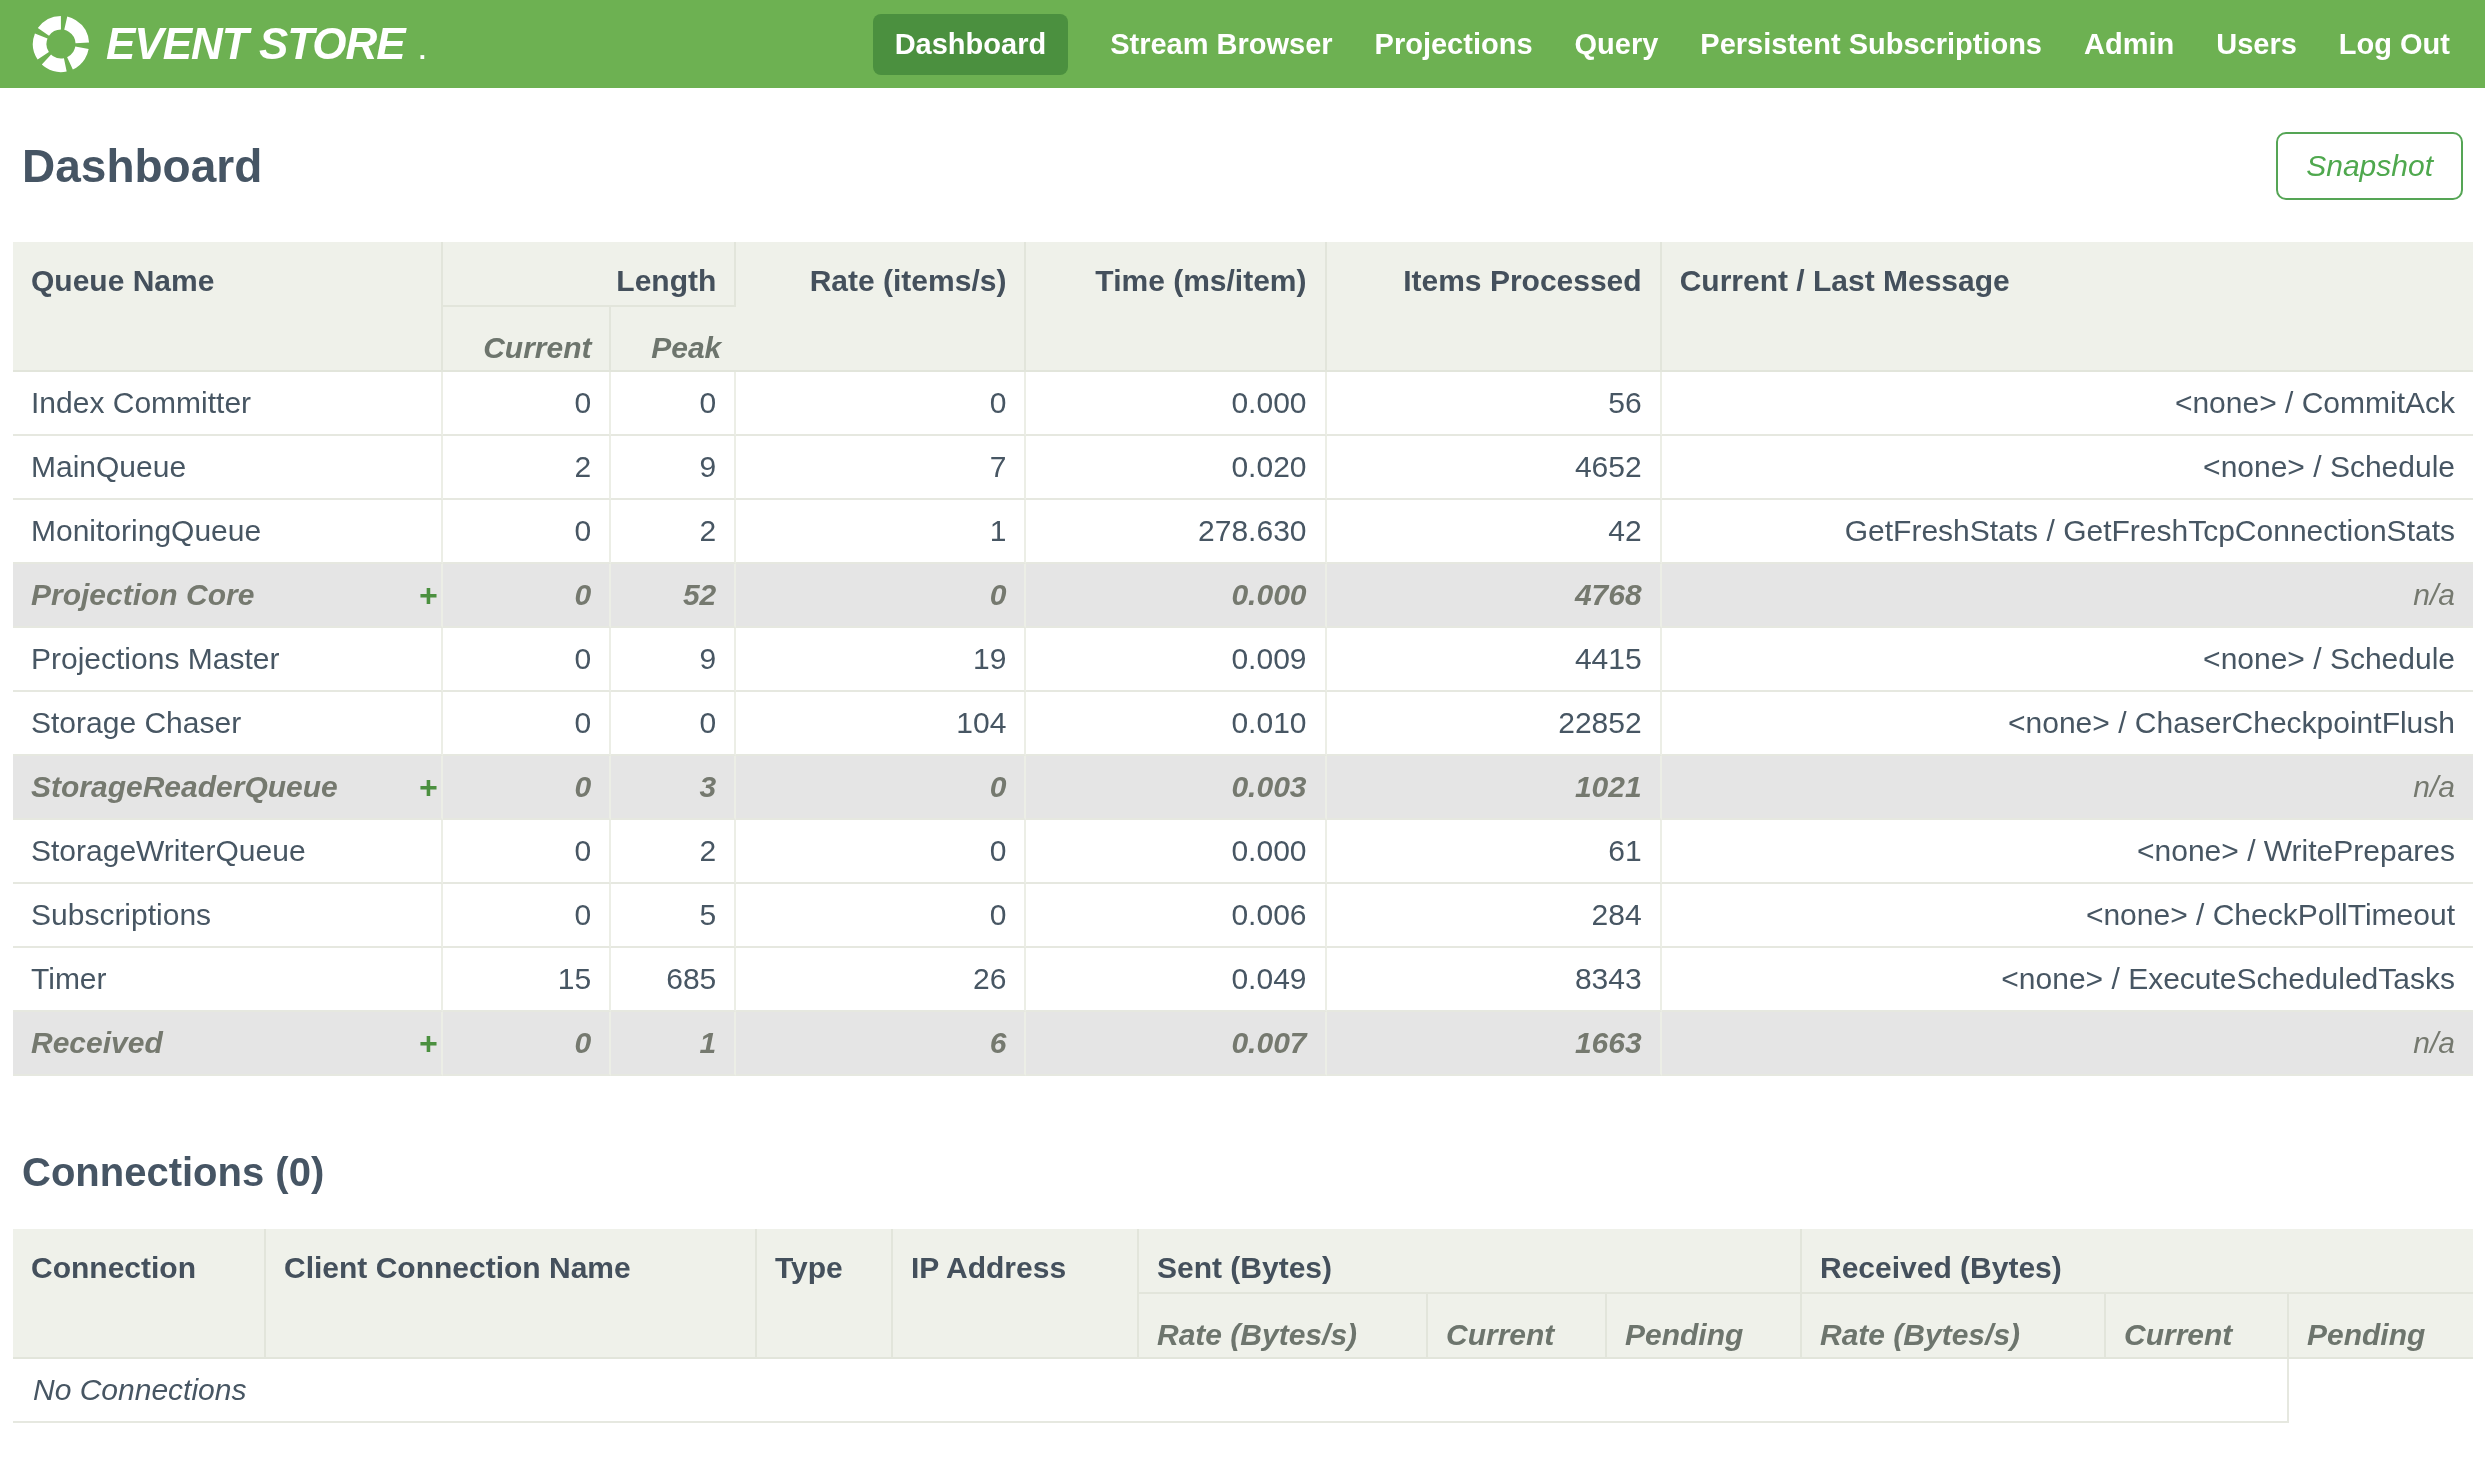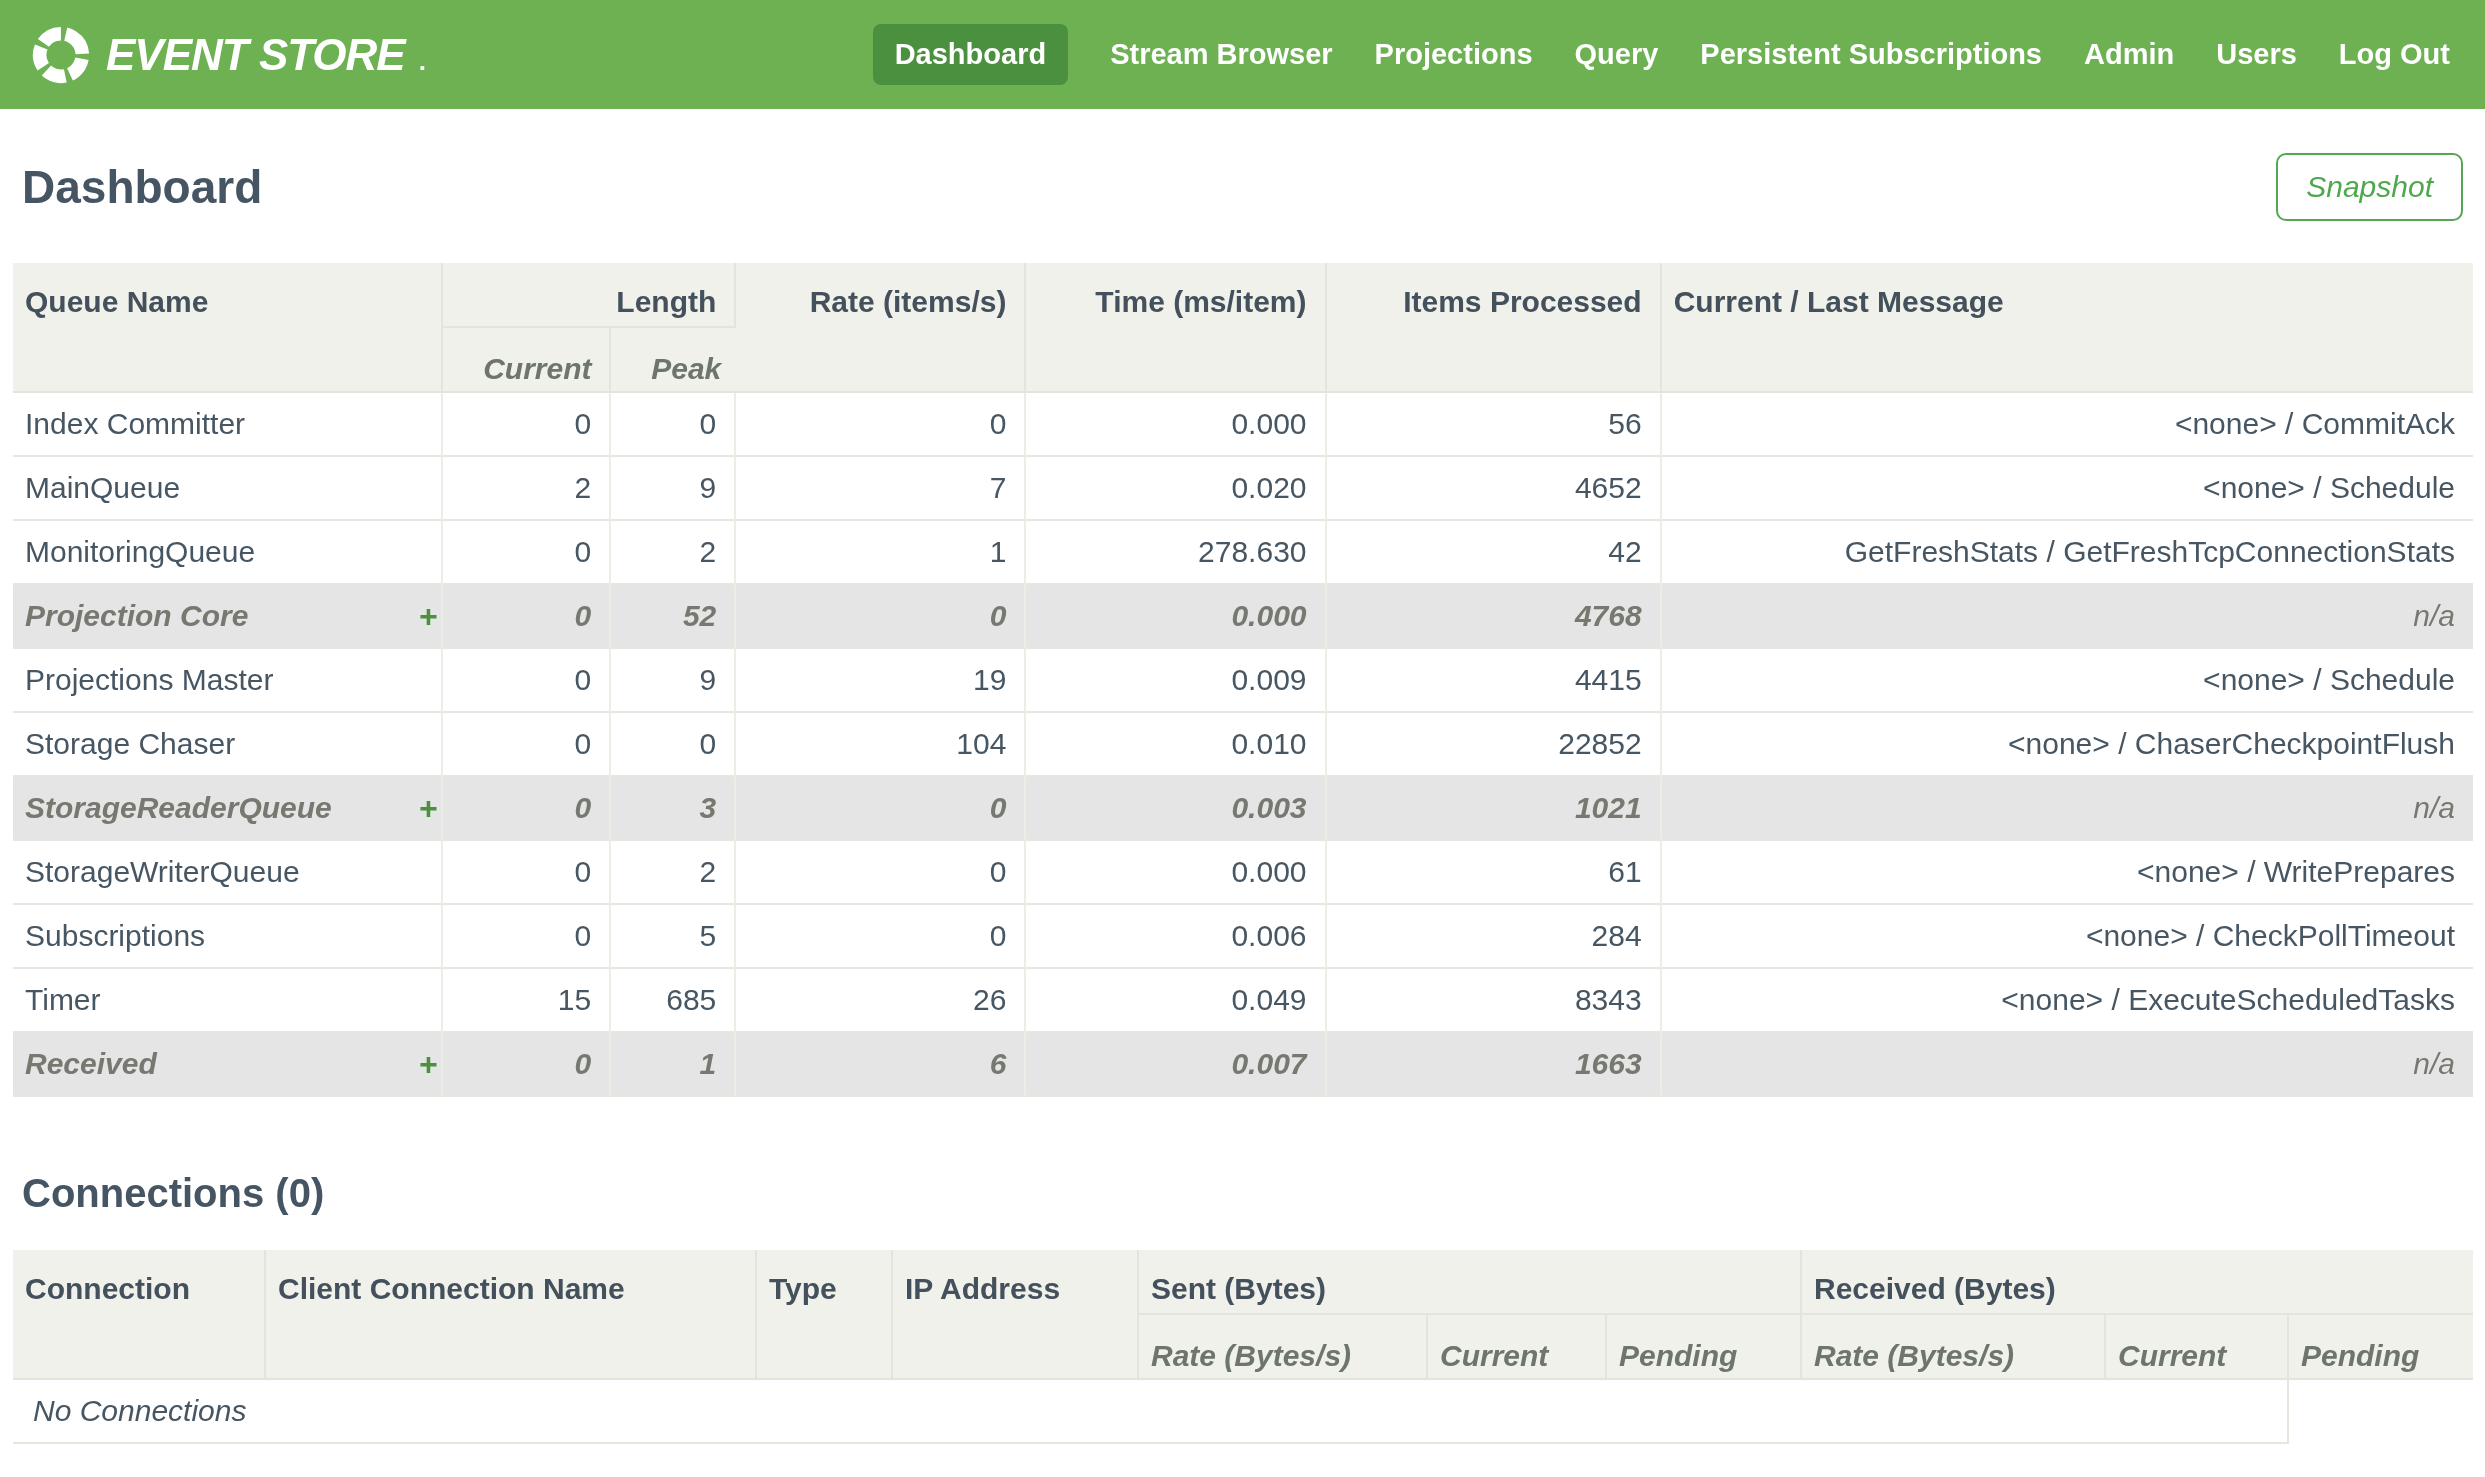--- a/index.html
+++ b/index.html
@@ -5,21 +5,21 @@
   * { margin:0; padding:0; box-sizing:border-box; }
   html,body { background:#ffffff; }
   body {
     width:2486px; height:1478px; overflow:hidden;
     font-family:"Liberation Sans","DejaVu Sans",sans-serif;
     color:#475663;
   }
 
   
   .navbar {
-    height:109px; background:#6db152;
+    height:88px; background:#6db152;
     display:flex; align-items:center;
     padding:0 36px 0 30px;
   }
   .brand { display:flex; align-items:flex-start; gap:14px; cursor:pointer; }
   .brand-text {
     color:#ffffff; font-size:44px; font-weight:bold; font-style:italic;
     letter-spacing:-1px; line-height:62px;
   }
   .brand-mark { color:#ffffff; font-size:26px; font-weight:bold; align-self:flex-end; line-height:50px; }
   .nav-items { margin-left:auto; display:flex; align-items:center; gap:42px; }
@@ -54,21 +54,21 @@
   }
   thead th:last-child { border-right:none; }
   thead th.sub {
     font-style:italic; color:#6d756d; padding-top:18px; vertical-align:middle;
   }
   tbody td {
     background:#ffffff; height:64px; vertical-align:middle;
     border-bottom:2px solid #e6e8e0; border-right:2px solid #eceee6;
   }
   tbody td:last-child { border-right:none; }
-  .al { text-align:left;  padding-left:12px;margin-left:45px; }
+  .al { text-align:left;  padding-left:18px;margin-left:45px; }
   .ar { text-align:right; padding-right:18px; }
 
   
   tr.group td { background:#e5e5e5; color:#75796f; font-weight:bold;font-style:italic; }
   tr.group td.msg { font-weight:normal; }
   .row-name { display:flex; align-items:center; justify-content:space-between; }
   .plus { color:#4b903f; font-weight:bold; font-size:32px; cursor:pointer; padding-right:4px; }
 
   
   .conn-header-row {

